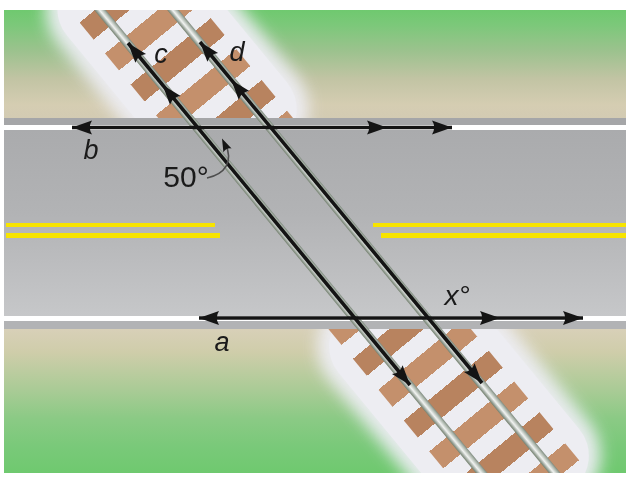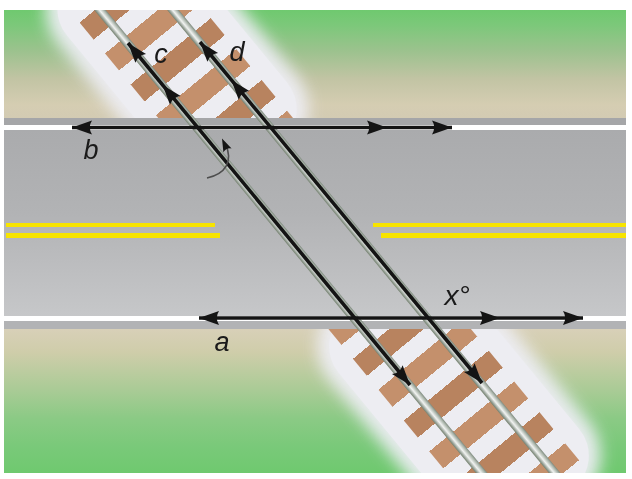--- a/index.html
+++ b/index.html
@@ -112,16 +112,17 @@
       <path class="arrowhead" d="M0,0 L-20,6.9 Q-15.5,0 -20,-6.9 Z" transform="translate(227.3,70) rotate(230.5)"></path>
 
       <path class="leader" d="M203,168 C221,164 230,152 221,133"></path>
       <path class="arrowhead" d="M0,0 L-13,4.5 Q-10,0 -13,-4.5 Z" transform="translate(218,128.5) rotate(-115)"></path>
     </svg>
 
     <div class="lbl lbl-letter lbl-c">c</div>
     <div class="lbl lbl-letter lbl-d">d</div>
     <div class="lbl lbl-letter lbl-b">b</div>
     <div class="lbl lbl-letter lbl-a">a</div>
+    <div class="lbl lbl-angle50">50°</div>
     <div class="lbl lbl-anglex">x°</div>
 
   </div>
 </div>
 
 </body></html>

